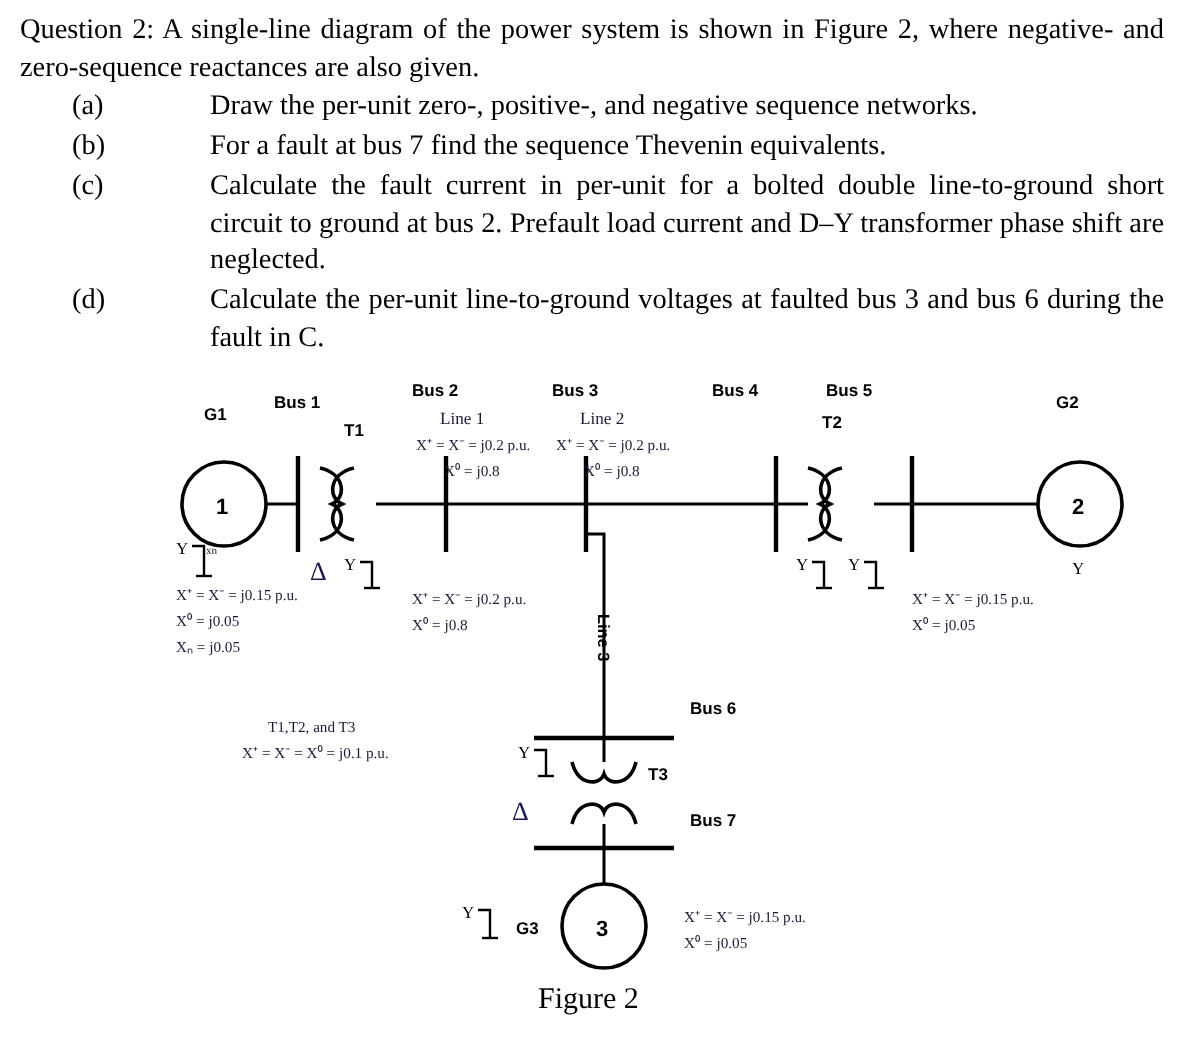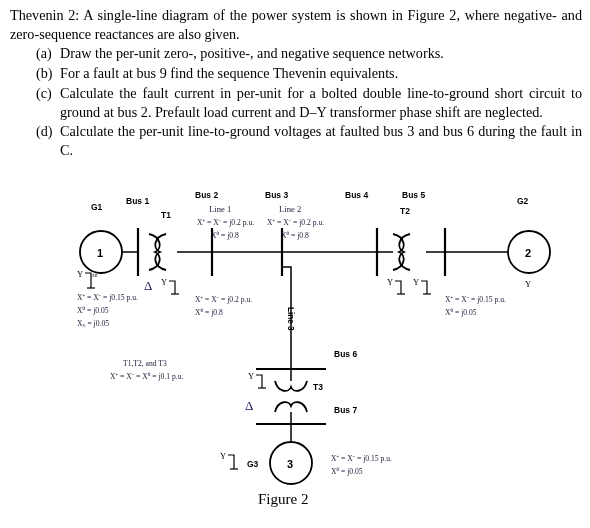--- a/index.html
+++ b/index.html
@@ -41,26 +41,27 @@
     margin-top: 1px;
   }
   .q-marker {
     width: 24px;
     flex: 0 0 24px;
   }
   .q-text {
     flex: 1 1 auto;
     text-align: justify;
     text-justify: inter-word;
+    margin-left: 45px;
   }
 
   
   #figure {
     position: absolute;
-    left: 5px;
+    left: 16px;
     top: 182px;
     width: 569px;
     height: 346px;
   }
   #figure svg {
     display: block;
   }
 
   .lbl {
     font-family: "Liberation Sans", sans-serif;
@@ -114,29 +115,29 @@
   .wire { stroke: #000; stroke-width: 1.5; fill: none; }
   .busbar { stroke: #000; stroke-width: 2.2; fill: none; }
   .coil { stroke: #000; stroke-width: 1.8; fill: none; }
   .gnd { stroke: #000; stroke-width: 1.2; fill: none; }
   .genc { stroke: #000; stroke-width: 1.8; fill: #fff; }
 </style>
 </head>
 <body>
 
 <div id="question-block">
-  <div id="question-stem">Thevenin 2: A single-line diagram of the power system is shown in Figure 2, where negative- and zero-sequence reactances are also given.</div>
+  <div id="question-stem">Question 2: A single-line diagram of the power system is shown in Figure 2, where negative- and zero-sequence reactances are also given.</div>
   <ul class="q-list">
     <li class="q-item">
       <span class="q-marker">(a)</span>
       <span class="q-text">Draw the per-unit zero-, positive-, and negative sequence networks.</span>
     </li>
     <li class="q-item">
       <span class="q-marker">(b)</span>
-      <span class="q-text">For a fault at bus 9 find the sequence Thevenin equivalents.</span>
+      <span class="q-text">For a fault at bus 7 find the sequence Thevenin equivalents.</span>
     </li>
     <li class="q-item">
       <span class="q-marker">(c)</span>
       <span class="q-text">Calculate the fault current in per-unit for a bolted double line-to-ground short circuit to ground at bus 2. Prefault load current and D–Y transformer phase shift are neglected.</span>
     </li>
     <li class="q-item">
       <span class="q-marker">(d)</span>
       <span class="q-text">Calculate the per-unit line-to-ground voltages at faulted bus 3 and bus 6 during the fault in C.</span>
     </li>
   </ul>

